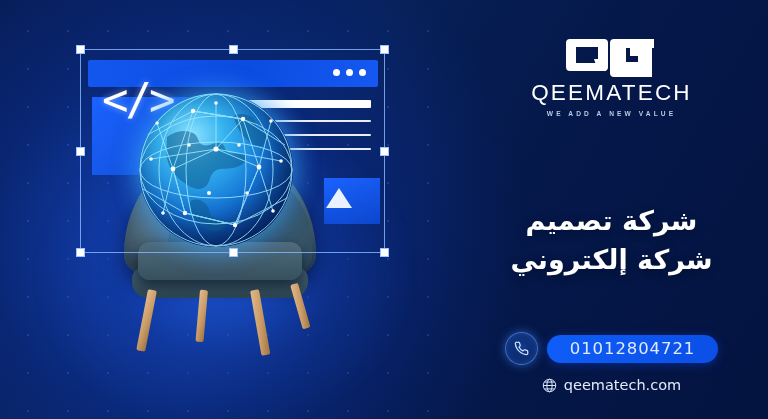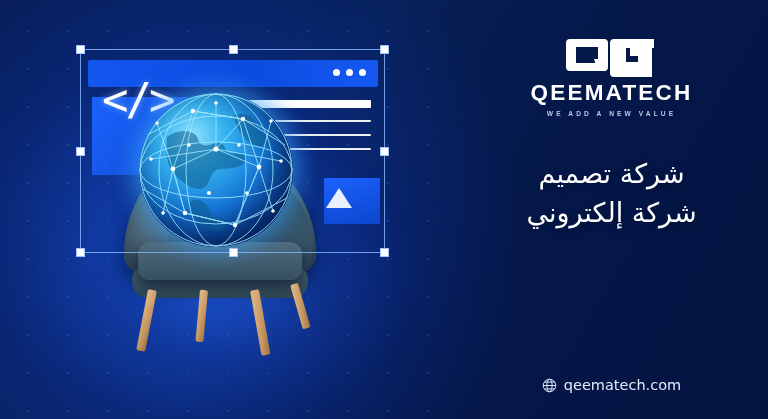--- a/index.html
+++ b/index.html
@@ -141,32 +141,32 @@
   .content{
     position:absolute;right:0;top:0;width:313px;height:419px;
     display:flex;flex-direction:column;align-items:center;
   }
   .logo{margin-top:33px;text-align:center;width:100%;}
   .logo-mark{
     position:relative;width:96px;height:44px;margin:0 auto 5px;
   }
   .logo-mark svg{display:block;}
   .logo-word{
-    color:#ffffff;font-size:22.5px;font-weight:700;letter-spacing:2.2px;
+    color:#ffffff;font-size:22.5px;font-weight:400;letter-spacing:2.2px;
     font-family:"Liberation Sans",sans-serif;line-height:1;
     text-align:center;
   }
   .logo-tag{
     margin-top:5px;color:#b9cbe6;font-size:6.6px;letter-spacing:3.1px;
     font-family:"Liberation Sans",sans-serif;font-weight:600;
   }
 
   .headline{
-    margin-top:37px;width:100%;text-align:center;direction:rtl;
-    color:#ffffff;font-size:27px;font-weight:400;line-height:1.48;
+    margin-top:84px;width:100%;text-align:center;direction:rtl;
+    color:#ffffff;font-size:27px;font-weight:700;line-height:1.48;
     font-family:"DejaVu Sans","Liberation Sans",sans-serif;
     text-shadow:0 2px 10px rgba(0,0,0,.35);
   }
   .headline .hl{display:block;}
 
   .contact{
     position:absolute;left:0;bottom:26px;width:100%;
     display:flex;flex-direction:column;align-items:center;
   }
   .phone-row{display:flex;align-items:center;gap:9px;}
@@ -313,20 +313,28 @@
       <div class="logo-word">QEEMATECH</div>
       <div class="logo-tag">WE ADD A NEW VALUE</div>
     </div>
 
     <div class="headline">
       <span class="hl">شركة تصميم</span>
       <span class="hl">شركة إلكتروني</span>
     </div>
 
     <div class="contact">
+      <div class="phone-row">
+        <span class="phone-icon">
+          <svg width="15" height="15" viewBox="0 0 24 24" fill="none" stroke="#cfe2ff" stroke-width="2" stroke-linecap="round" stroke-linejoin="round">
+            <path d="M22 16.9v3a2 2 0 0 1-2.2 2 19.8 19.8 0 0 1-8.6-3.1 19.5 19.5 0 0 1-6-6A19.8 19.8 0 0 1 2.1 4.2 2 2 0 0 1 4.1 2h3a2 2 0 0 1 2 1.7c.1 1 .4 1.9.7 2.8a2 2 0 0 1-.5 2.1L8.1 9.9a16 16 0 0 0 6 6l1.3-1.2a2 2 0 0 1 2.1-.5c.9.3 1.8.6 2.8.7a2 2 0 0 1 1.7 2z"></path>
+          </svg>
+        </span>
+        <span class="phone-pill">01012804721</span>
+      </div>
       <div class="site-row">
         <span>
           <svg width="15" height="15" viewBox="0 0 24 24" fill="none" stroke="#dbe7fb" stroke-width="1.6">
             <circle cx="12" cy="12" r="10"></circle>
             <ellipse cx="12" cy="12" rx="4.2" ry="10"></ellipse>
             <path d="M2 12h20M4 6.5h16M4 17.5h16"></path>
           </svg>
         </span>
         <span>qeematech.com</span>
       </div>

